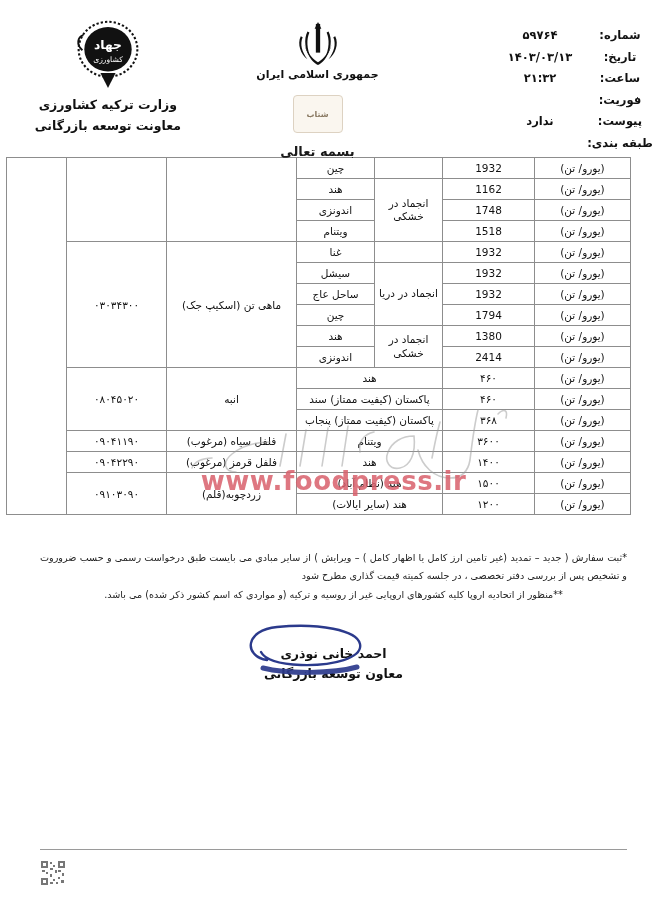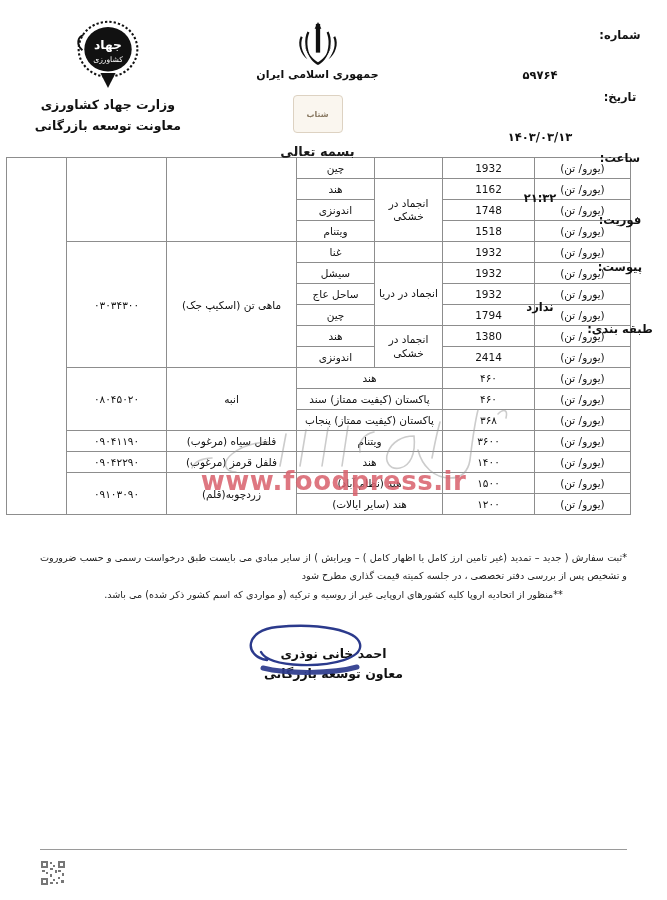--- a/index.html
+++ b/index.html
@@ -31,21 +31,21 @@
           border-radius:6px; position:relative; }
   .seal-inner { position:absolute; inset:4px; border:1px solid #ddd2c2;
                 border-radius:4px; background:#faf6ef; }
   .seal-txt { position:absolute; inset:0; display:flex; align-items:center;
               justify-content:center; font-size:8px; color:#8a7a63; font-weight:bold; }
   .calligraphy { font-size:13px; margin-top:7px; color:#1a1a1a; font-weight:bold;text-align:center; }
 
   .meta-row { display:flex; flex-direction:row; justify-content:flex-start;
               font-size:11.5px; margin-bottom:7.5px; font-weight:bold; }
   .meta-label { width:84px; text-align:center; padding-left:6px; white-space:nowrap; }
-  .meta-value { min-width:70px; text-align:center; font-weight:bold;margin-top:40px; }
+  .meta-value { min-width:70px; text-align:center; font-weight:bold; }
 
   
   .tbl-wrap { padding:0 36px 0 36px; margin-top:2px; }
   table.price { width:100%; border-collapse:collapse; table-layout:fixed; }
   table.price td {
     border:1px solid #8d8d8d;
     font-size:10.5px;
     text-align:center;
     vertical-align:middle;
     padding:2px 1px;
@@ -102,21 +102,21 @@
       <div class="emblem-jahad">
         <svg viewBox="0 0 80 76" width="78" height="72">
           <ellipse cx="40" cy="33" rx="31" ry="29" fill="none" stroke="#111" stroke-width="2.2" stroke-dasharray="2.4 2.2"></ellipse>
           <ellipse cx="40" cy="33" rx="25" ry="23.5" fill="#111"></ellipse>
           <text x="40" y="33" font-size="13" fill="#fff" text-anchor="middle" font-family="DejaVu Sans, sans-serif" font-weight="bold">جهاد</text>
           <text x="40" y="46" font-size="8" fill="#fff" text-anchor="middle" font-family="DejaVu Sans, sans-serif">کشاورزی</text>
           <path d="M32 58 L40 74 L48 58" fill="#111"></path>
           <path d="M13 34 C6 28 8 20 14 18" fill="none" stroke="#111" stroke-width="2"></path>
         </svg>
       </div>
-      <div class="org-line1">وزارت جهاد کشاورزی</div>
+      <div class="org-line1">وزارت ترکیه کشاورزی</div>
       <div class="org-line2">معاونت توسعه بازرگانی</div>
     </div>
 
     <div class="hdr-mid">
       <div class="emblem-iran">
         <svg viewBox="0 0 48 50" width="46" height="48">
           <path d="M24 4 C24 14 24 26 24 34" stroke="#111" stroke-width="4.5" fill="none"></path>
           <path d="M24 2 L20.5 9 L27.5 9 Z" fill="#111"></path>
           <path d="M13 12 C9 20 10 32 17 40 C12 30 12 20 15 13 Z" fill="#111"></path>
           <path d="M35 12 C39 20 38 32 31 40 C36 30 36 20 33 13 Z" fill="#111"></path>

